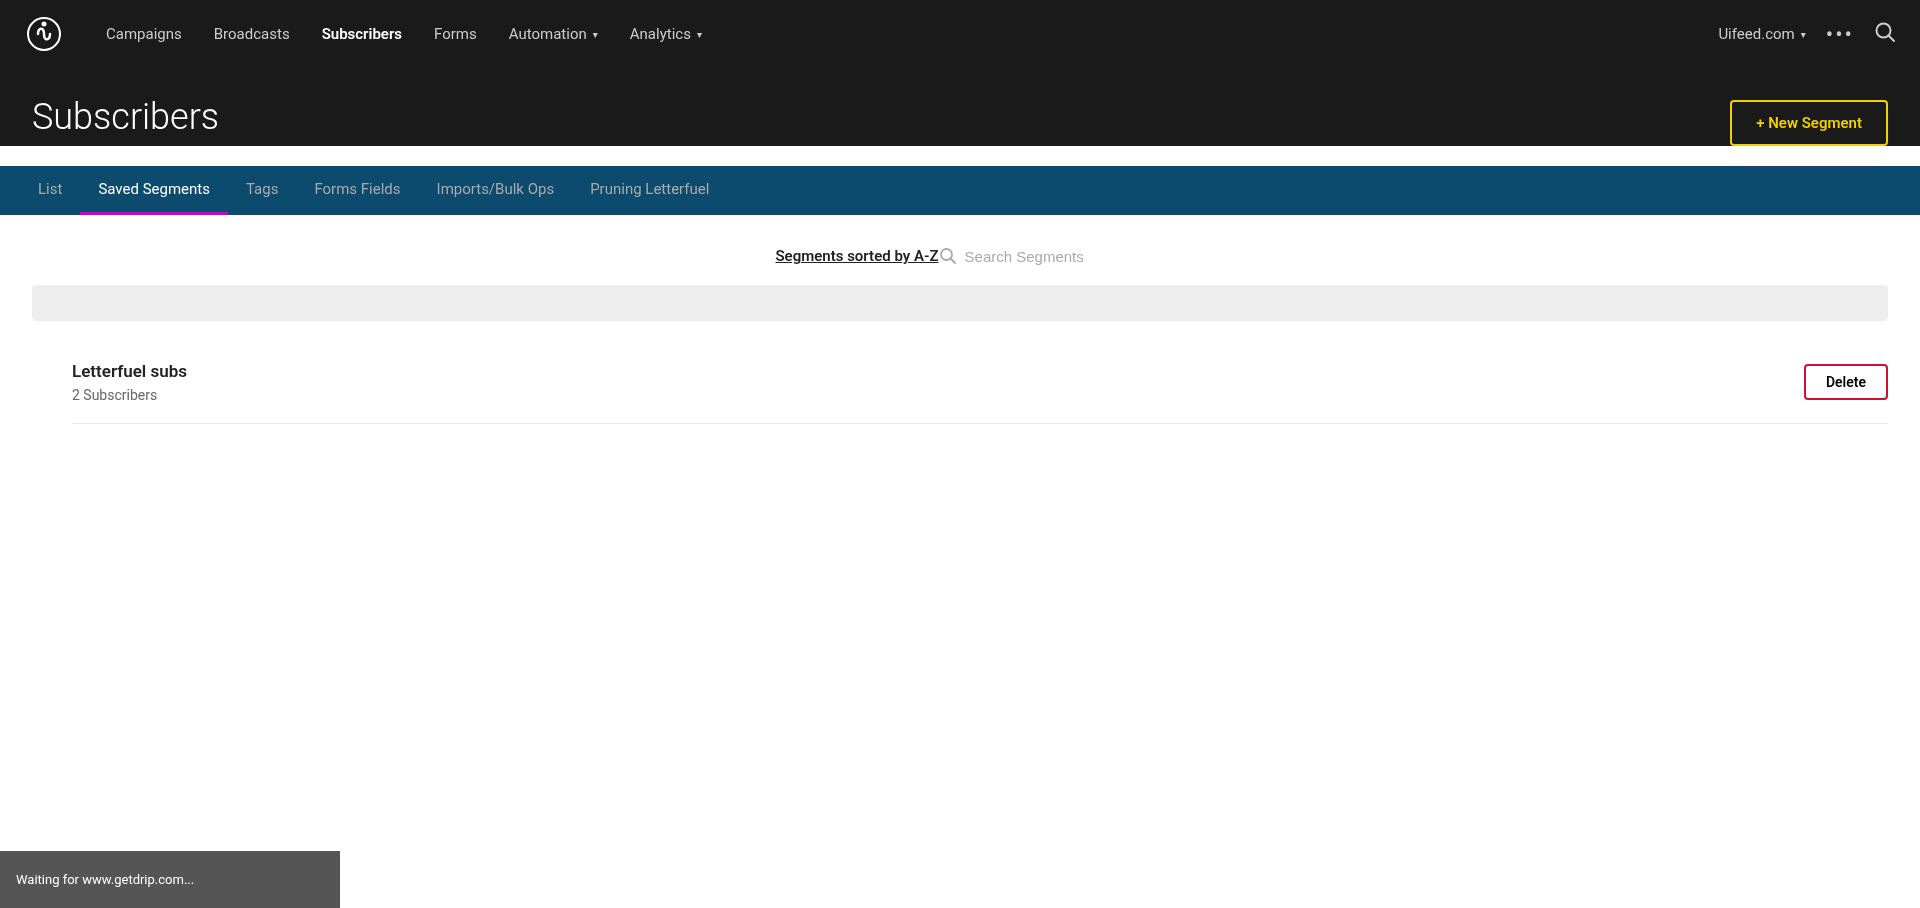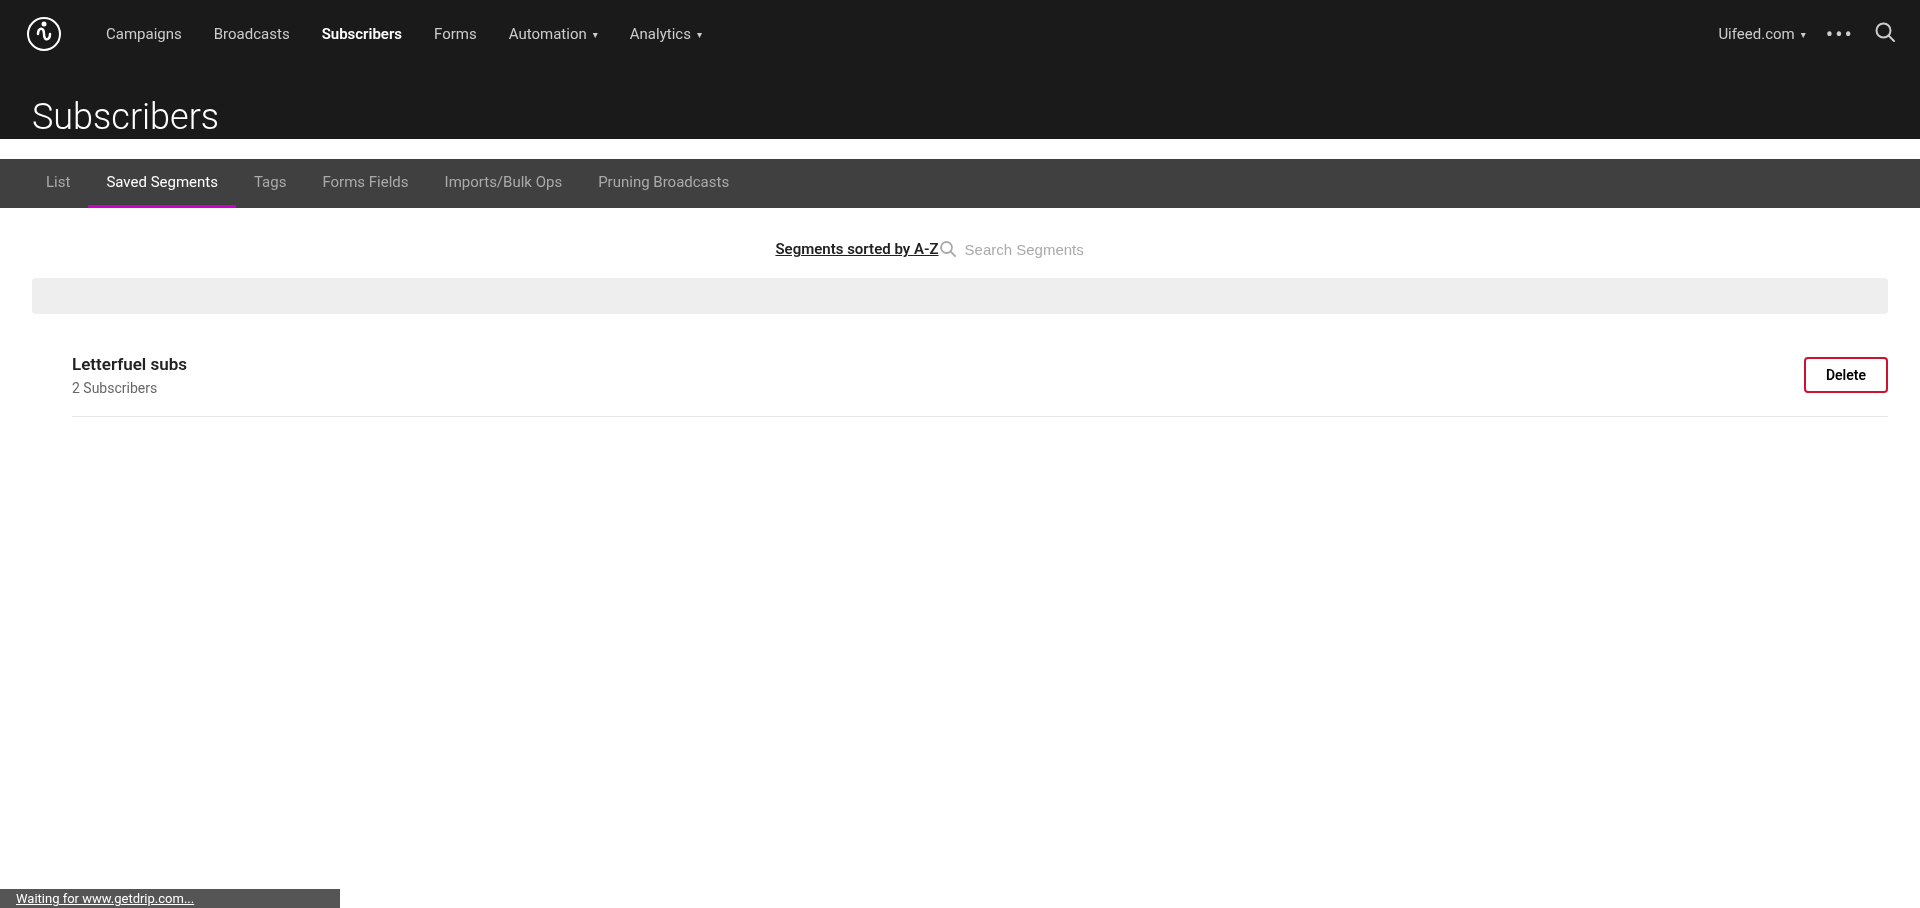--- a/index.html
+++ b/index.html
@@ -107,22 +107,22 @@
       cursor: pointer;
       display: flex;
       align-items: center;
       gap: 8px;
       font-family: inherit;
       margin-top: 4px;
     }
 
     
     .tabs-bar {
-      background: #404040;
-      padding: 0 28px;
+      background: #0c4a6e;
+      padding: 0 20px;
       display: flex;
       align-items: center;
       gap: 0;
       margin-top: 20px;
     }
     .tab {
       color: #aaa;
       font-size: 15px;
       padding: 14px 18px;
       cursor: pointer;
@@ -218,24 +218,23 @@
     }
 
     
     .status-bar {
       position: fixed;
       bottom: 0;
       left: 0;
       background: #555;
       color: #fff;
       font-size: 13px;
-      padding: 2px 16px;
+      padding: 21px 16px;
       width: 340px;
       z-index: 100;
-      text-decoration: underline;
     }
   </style>
 </head>
 <body>
 
 <nav class="navbar">
   <div class="navbar-logo">
     <svg viewBox="0 0 36 36" fill="none" xmlns="http://www.w3.org/2000/svg">
       <circle cx="18" cy="18" r="16" stroke="#fff" stroke-width="2"></circle>
       <path d="M12 18 C12 12, 18 10, 18 18 C18 26, 24 24, 24 18" stroke="#fff" stroke-width="2.5" fill="none" stroke-linecap="round"></path>
@@ -268,29 +267,30 @@
       <svg width="22" height="22" viewBox="0 0 22 22" fill="none">
         <circle cx="9.5" cy="9.5" r="7" stroke="#ccc" stroke-width="2"></circle>
         <line x1="14.5" y1="14.5" x2="20" y2="20" stroke="#ccc" stroke-width="2" stroke-linecap="round"></line>
       </svg>
     </div>
   </div>
 </nav>
 
 <div class="page-header">
   <h1 class="page-title">Subscribers</h1>
+  <button class="new-segment-btn">+ New Segment</button>
 </div>
 
 <div class="tabs-bar">
   <button class="tab">List</button>
   <button class="tab active">Saved Segments</button>
   <button class="tab">Tags</button>
   <button class="tab">Forms Fields</button>
   <button class="tab">Imports/Bulk Ops</button>
-  <button class="tab">Pruning Broadcasts</button>
+  <button class="tab">Pruning Letterfuel</button>
 </div>
 
 <div class="content">
   <div class="segments-header">
     <div class="segments-sort-label">
       <span>Segments sorted by </span><span>A-Z</span>
     </div>
     <div class="search-segments">
       <svg width="18" height="18" viewBox="0 0 18 18" fill="none">
         <circle cx="7.5" cy="7.5" r="5.5" stroke="#aaa" stroke-width="1.8"></circle>

